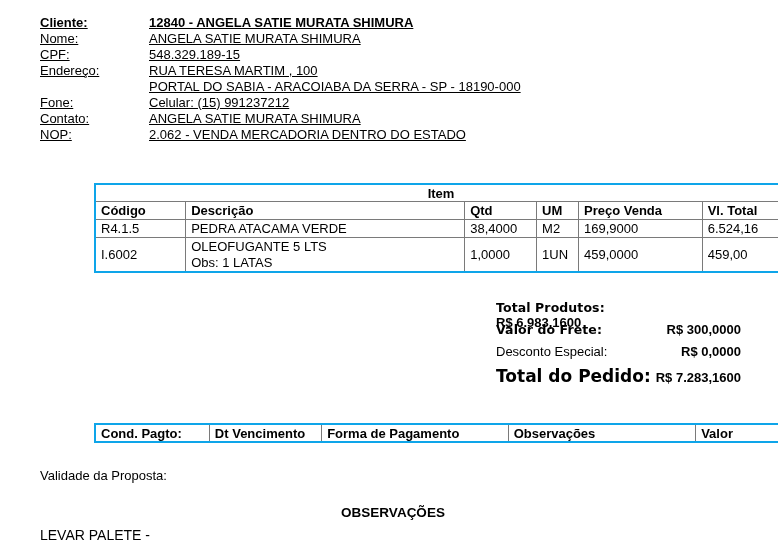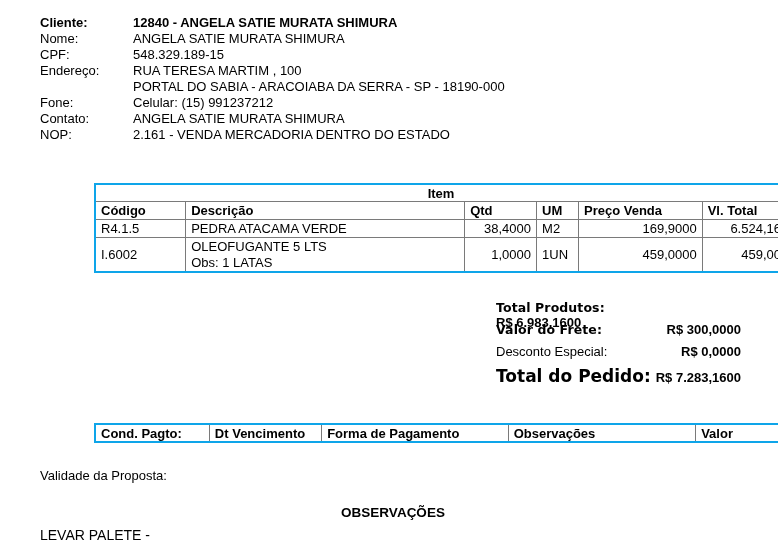--- a/index.html
+++ b/index.html
@@ -13,33 +13,35 @@
       position: relative;
       overflow: hidden;
       font-family: "Liberation Sans", sans-serif;
       font-size: 13px;
       color: #000;
     }
     .client-block {
       position: absolute;
       left: 40px;
       top: 15px;
+      text-decoration: underline;
     }
     .client-row {
       display: flex;
       height: 16px;
       line-height: 16px;
       font-size: 13px;
     }
     .client-label {
       width: 93px;
       flex: none;
     }
     .client-value {
       white-space: nowrap;
+      margin-left: 16px;
     }
     .bold { font-weight: bold; }
 
     
     table.grid {
       position: absolute;
       border-collapse: collapse;
       border: 2px solid #0ea5e9;
       font-size: 13px;
       margin-left: 48px;
@@ -68,21 +70,21 @@
     .items-table .row1 td {
       height: 17px;
       line-height: 16px;
     }
     .items-table .row2 td {
       height: 33px;
       line-height: 16px;
     }
     .ta-l { text-align: left; }
     .ta-c { text-align: left; }
-    .ta-r { text-align: right; }
+    .ta-r { text-align: left; }
 
     
     .totals {
       position: absolute;
       left: 496px;
       top: 300px;
       width: 245px;
     }
     .tot-row {
       display: flex;
@@ -171,21 +173,21 @@
   <div class="client-row">
     <span class="client-label">Fone:</span>
     <span class="client-value">Celular: (15) 991237212</span>
   </div>
   <div class="client-row">
     <span class="client-label">Contato:</span>
     <span class="client-value">ANGELA SATIE MURATA SHIMURA</span>
   </div>
   <div class="client-row">
     <span class="client-label">NOP:</span>
-    <span class="client-value">2.161 - VENDA MERCADORIA DENTRO DO ESTADO</span>
+    <span class="client-value">2.062 - VENDA MERCADORIA DENTRO DO ESTADO</span>
   </div>
 </div>
 
 <table class="grid items-table">
   <colgroup>
     <col style="width:91px">
     <col style="width:280px">
     <col style="width:72px">
     <col style="width:42px">
     <col style="width:124px">

